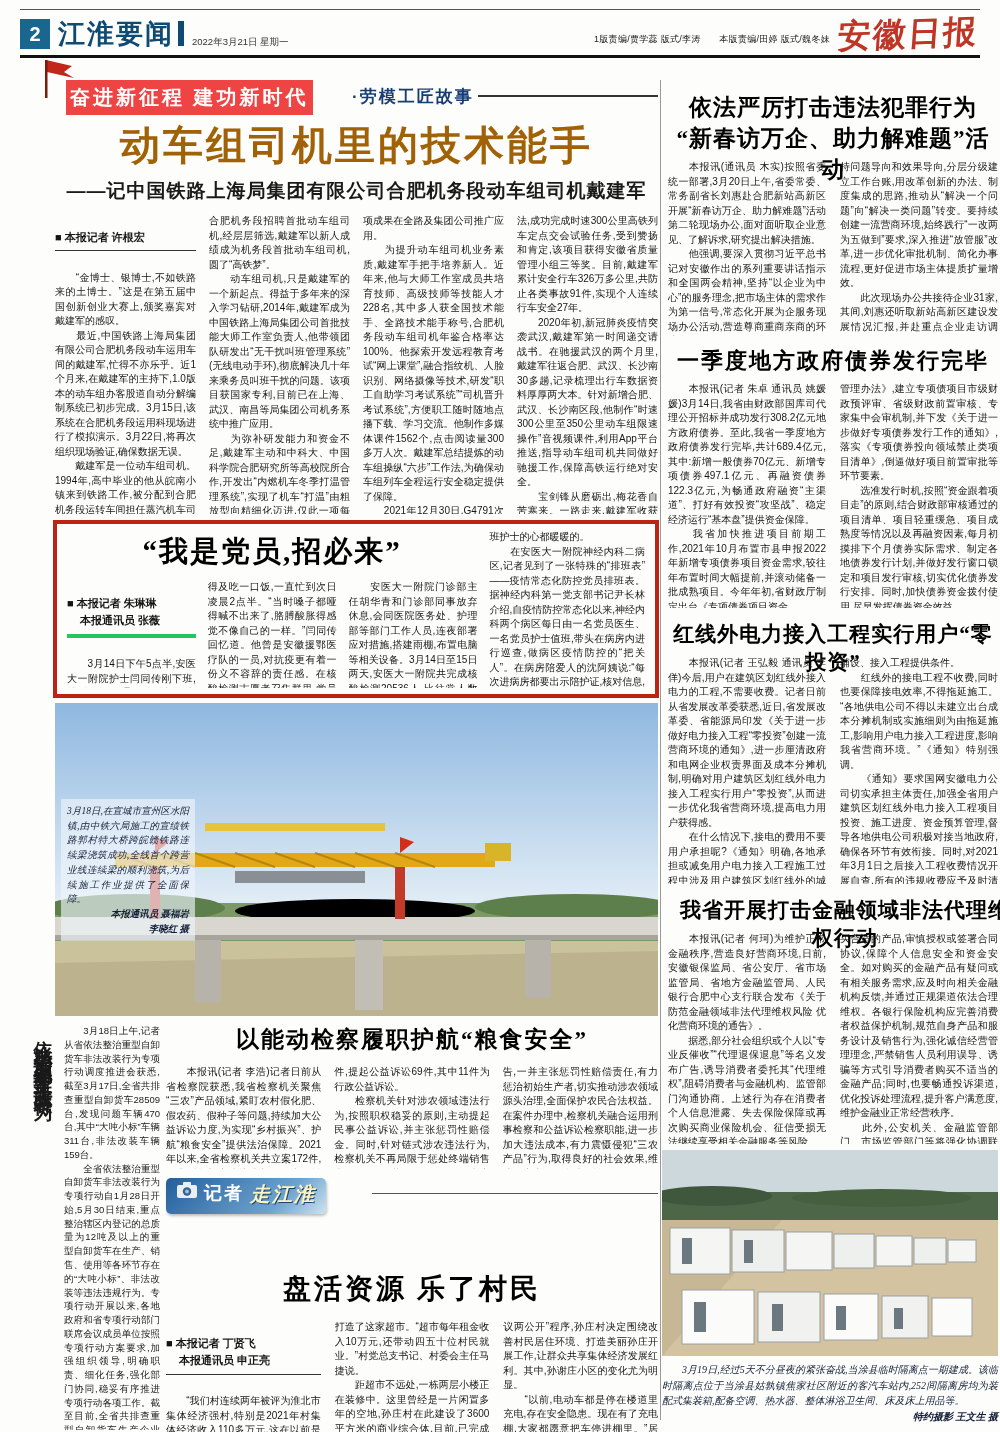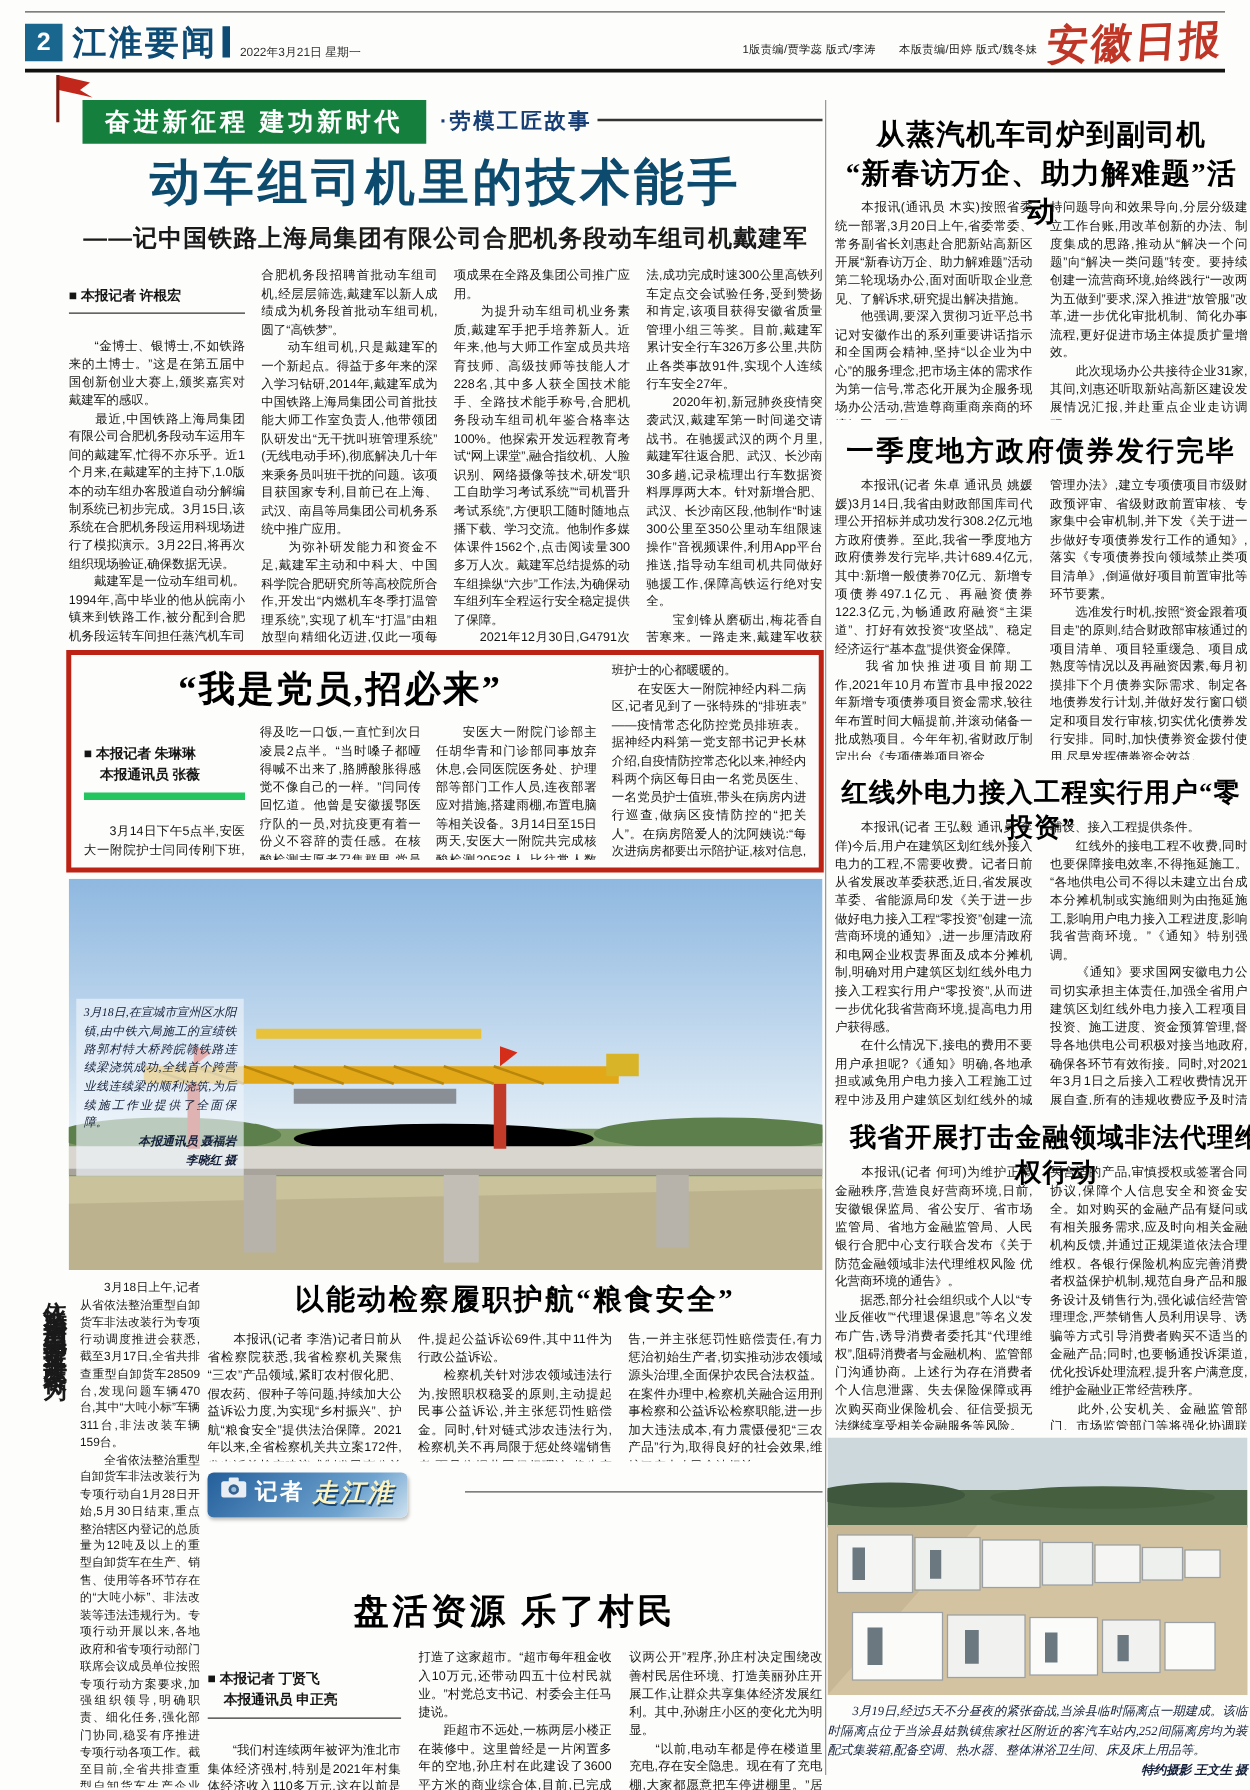--- a/index.html
+++ b/index.html
@@ -11,27 +11,27 @@
   .rule-thick{background:#111;height:3px;}
   .pagenum{width:30px;height:30px;background:#19678f;color:#fff;font-weight:bold;font-size:20px;
            display:flex;align-items:center;justify-content:center;}
   .section-title{font-size:27px;font-weight:bold;color:#0d4a74;letter-spacing:2px;font-family:Liberation Sans, sans-serif;}
   .vbar{width:6px;height:25px;background:#0d4a74;}
   .date-line{font-size:9.5px;color:#333;}
   .editors{font-size:9px;color:#222;text-align:right;letter-spacing:.3px;}
   .masthead{font-family:"DejaVu Serif","Liberation Serif",serif;font-weight:bold;font-size:33px;color:#bf3526;
             transform:skewX(-6deg) rotate(-2deg);letter-spacing:2px;}
   
-  .slogan-box{background:#15803d;color:#fff;font-weight:bold;font-size:20px;letter-spacing:3px;
-              padding:4px 18px;display:inline-block;}
+  .slogan-box{background:#ef4444;color:#fff;font-weight:bold;font-size:20px;letter-spacing:3px;
+              padding:4px 4px;display:inline-block;}
   .series-label{color:#173e74;font-weight:bold;font-size:17px;letter-spacing:2px;}
   .banner-line{height:2px;background:#333;}
   
   .headline-xl{font-family:"Liberation Serif","DejaVu Serif",serif;font-weight:bold;font-size:40px;
-               letter-spacing:3px;text-align:center;color:#0c4a6e;}
+               letter-spacing:3px;text-align:center;color:#a16207;}
   .subhead{font-weight:bold;font-size:19px;text-align:center;letter-spacing:1px;}
   .headline-m{font-family:"Liberation Serif","DejaVu Serif",serif;font-weight:bold;text-align:center;color:#000;}
   .cols{display:flex;}
   .col{flex:1;overflow:hidden;font-size:10px;line-height:1.45;text-align:justify;white-space:pre-line;color:#151515;}
   .byline{font-size:11px;font-weight:bold;line-height:1.6;border-bottom:1px solid #333;
           padding-bottom:4px;margin-bottom:5px;white-space:pre-line;}
   
   .party-box{border:4px solid #bd2315;box-sizing:border-box;display:flex;padding:6px 10px;background:#fdfdfb;}
   
   .caption{font-family:"Liberation Serif","DejaVu Serif",serif;font-style:italic;line-height:1.55;
@@ -94,21 +94,21 @@
     <div class="col">法,成功完成时速300公里高铁列车定点交会试验任务,受到赞扬和肯定,该项目获得安徽省质量管理小组三等奖。目前,戴建军累计安全行车326万多公里,共防止各类事故91件,实现个人连续行车安全27年。
 　　2020年初,新冠肺炎疫情突袭武汉,戴建军第一时间递交请战书。在驰援武汉的两个月里,戴建军往返合肥、武汉、长沙南30多趟,记录梳理出行车数据资料厚厚两大本。针对新增合肥、武汉、长沙南区段,他制作“时速300公里至350公里动车组限速操作”音视频课件,利用App平台推送,指导动车组司机共同做好驰援工作,保障高铁运行绝对安全。
 　　宝剑锋从磨砺出,梅花香自苦寒来。一路走来,戴建军收获了全国技术能手、全国劳动模范、全国五一劳动奖章等一系列荣誉,2021年,他又被授予“江淮杰出工匠”称号。谈及未来,戴建军激动地说:“我永远奔驰在祖国的高铁路上!”</div>
   </div>
 
   <div class="abs party-box" style="left:53px;top:520px;width:606px;height:178px;">
     <div style="width:71%;display:flex;flex-direction:column;">
       <div class="headline-m" style="font-size:29px;letter-spacing:2px;margin:2px 0 8px;">“我是党员,招必来”</div>
       <div class="cols" style="gap:12px;flex:1;overflow:hidden;">
         <div class="col">
-          <div class="byline" style="border-bottom:6px solid #22c55e;"><span>■ 本报记者 朱琳琳</span><br><span style="padding-left:13px;">本报通讯员 张薇</span></div>
+          <div class="byline" style="border-bottom:4px solid #22c55e;"><span>■ 本报记者 朱琳琳</span><br><span style="padding-left:13px;">本报通讯员 张薇</span></div>
           <span>　　3月14日下午5点半,安医大一附院护士闫同传刚下班,就看到群里通知核酸检测点需要人手,立即报名并赶往现场:“我是党员,招必来!”开试剂管外包装,核对核酸码,手部消毒,手持棉签进行采样,扫码录入,手动登记姓名,试管放入样本袋……整整9个小时,在检测点,闫同传和同事们没来</span>
         </div>
         <div class="col">得及吃一口饭,一直忙到次日凌晨2点半。“当时嗓子都哑得喊不出来了,胳膊酸胀得感觉不像自己的一样。”闫同传回忆道。他曾是安徽援鄂医疗队的一员,对抗疫更有着一份义不容辞的责任感。在核酸检测志愿者召集群里,党员占三分之一以上。这种冲锋在前的精神也感染了其他群众,不少护士夜间主动前来询问是否需要帮忙,要为疫情防控贡献一份力量。
 　　3月14日晚11时许,随着一些合肥市民安康码变黄,核酸检测需求量增多了。</div>
         <div class="col">　　安医大一附院门诊部主任胡华青和门诊部同事放弃休息,会同医院医务处、护理部等部门工作人员,连夜部署应对措施,搭建雨棚,布置电脑等相关设备。3月14日至15日两天,安医大一附院共完成核酸检测20536人,比往常人数增加一倍以上。
 　　工作人员的辛苦,广大市民也看在眼里。3月17日晚间,一位合肥市民拎着一袋水果来到核酸检测点,硬塞给值班护士:“你们都是为了安徽人民,我希望你们健康安全!”这位市民还陆续带来热乎的牛肉面和矿泉水,让每一位值</div>
       </div>
     </div>
     <div class="col" style="width:29%;flex:none;padding-left:12px;box-sizing:border-box;">班护士的心都暖暖的。
 　　在安医大一附院神经内科二病区,记者见到了一张特殊的“排班表”——疫情常态化防控党员排班表。据神经内科第一党支部书记尹长林介绍,自疫情防控常态化以来,神经内科两个病区每日由一名党员医生、一名党员护士值班,带头在病房内进行巡查,做病区疫情防控的“把关人”。在病房陪爱人的沈阿姨说:“每次进病房都要出示陪护证,核对信息,虽然麻烦了点,但医院这么做,是为了保护我们的安全,疫情防控严格,我们也更放心。”
@@ -198,21 +198,21 @@
 　　几年前,孙庄村集体经济年收入仅几万元。孙庄村“两委”立足村情实际,经过摸索研究,确定了“挖资源+广招商”的路子,即对长期闲置或低效使用的旧村部、旧厂房等资产资源进行改造并对外出租,以实现集体资产资源保值增值。
 　　随着村集体收入不断增加,经过“四</div>
       <div class="col">议两公开”程序,孙庄村决定围绕改善村民居住环境、打造美丽孙庄开展工作,让群众共享集体经济发展红利。其中,孙谢庄小区的变化尤为明显。
 　　“以前,电动车都是停在楼道里充电,存在安全隐患。现在有了充电棚,大家都愿意把车停进棚里。”居民谢广娥说。
 　　同时,孙庄村对孙谢庄小区部分存在漏水情况的楼顶进行维修,让居民生活更安心。
 　　“村民们得到的实惠越来越多,幸福感、获得感持续攀升,村党总支的凝聚力、号召力也在不断增强。”马捷告诉记者。</div>
     </div>
   </div>
 
   <div class="abs headline-m" style="left:668px;top:92px;width:330px;font-size:23px;line-height:1.35;letter-spacing:1px;">
-    <span>从蒸汽机车司炉到副司机</span><br><span>“新春访万企、助力解难题”活动</span>
+    <span>依法严厉打击违法犯罪行为</span><br><span>“新春访万企、助力解难题”活动</span>
   </div>
   <div class="abs cols" style="left:668px;top:160px;width:330px;height:176px;gap:14px;">
     <div class="col">　　本报讯(通讯员 木实)按照省委统一部署,3月20日上午,省委常委、常务副省长刘惠赴合肥新站高新区开展“新春访万企、助力解难题”活动第二轮现场办公,面对面听取企业意见、了解诉求,研究提出解决措施。
 　　他强调,要深入贯彻习近平总书记对安徽作出的系列重要讲话指示和全国两会精神,坚持“以企业为中心”的服务理念,把市场主体的需求作为第一信号,常态化开展为企服务现场办公活动,营造尊商重商亲商的环境氛围。要坚</div>
     <div class="col">持问题导向和效果导向,分层分级建立工作台账,用改革创新的办法、制度集成的思路,推动从“解决一个问题”向“解决一类问题”转变。要持续创建一流营商环境,始终践行“一改两为五做到”要求,深入推进“放管服”改革,进一步优化审批机制、简化办事流程,更好促进市场主体提质扩量增效。
 　　此次现场办公共接待企业31家,其间,刘惠还听取新站高新区建设发展情况汇报,并赴重点企业走访调研。</div>
   </div>
 
   <div class="abs headline-m" style="left:668px;top:346px;width:330px;font-size:22px;letter-spacing:2px;">一季度地方政府债券发行完毕</div>
   <div class="abs cols" style="left:668px;top:382px;width:330px;height:226px;gap:14px;">

